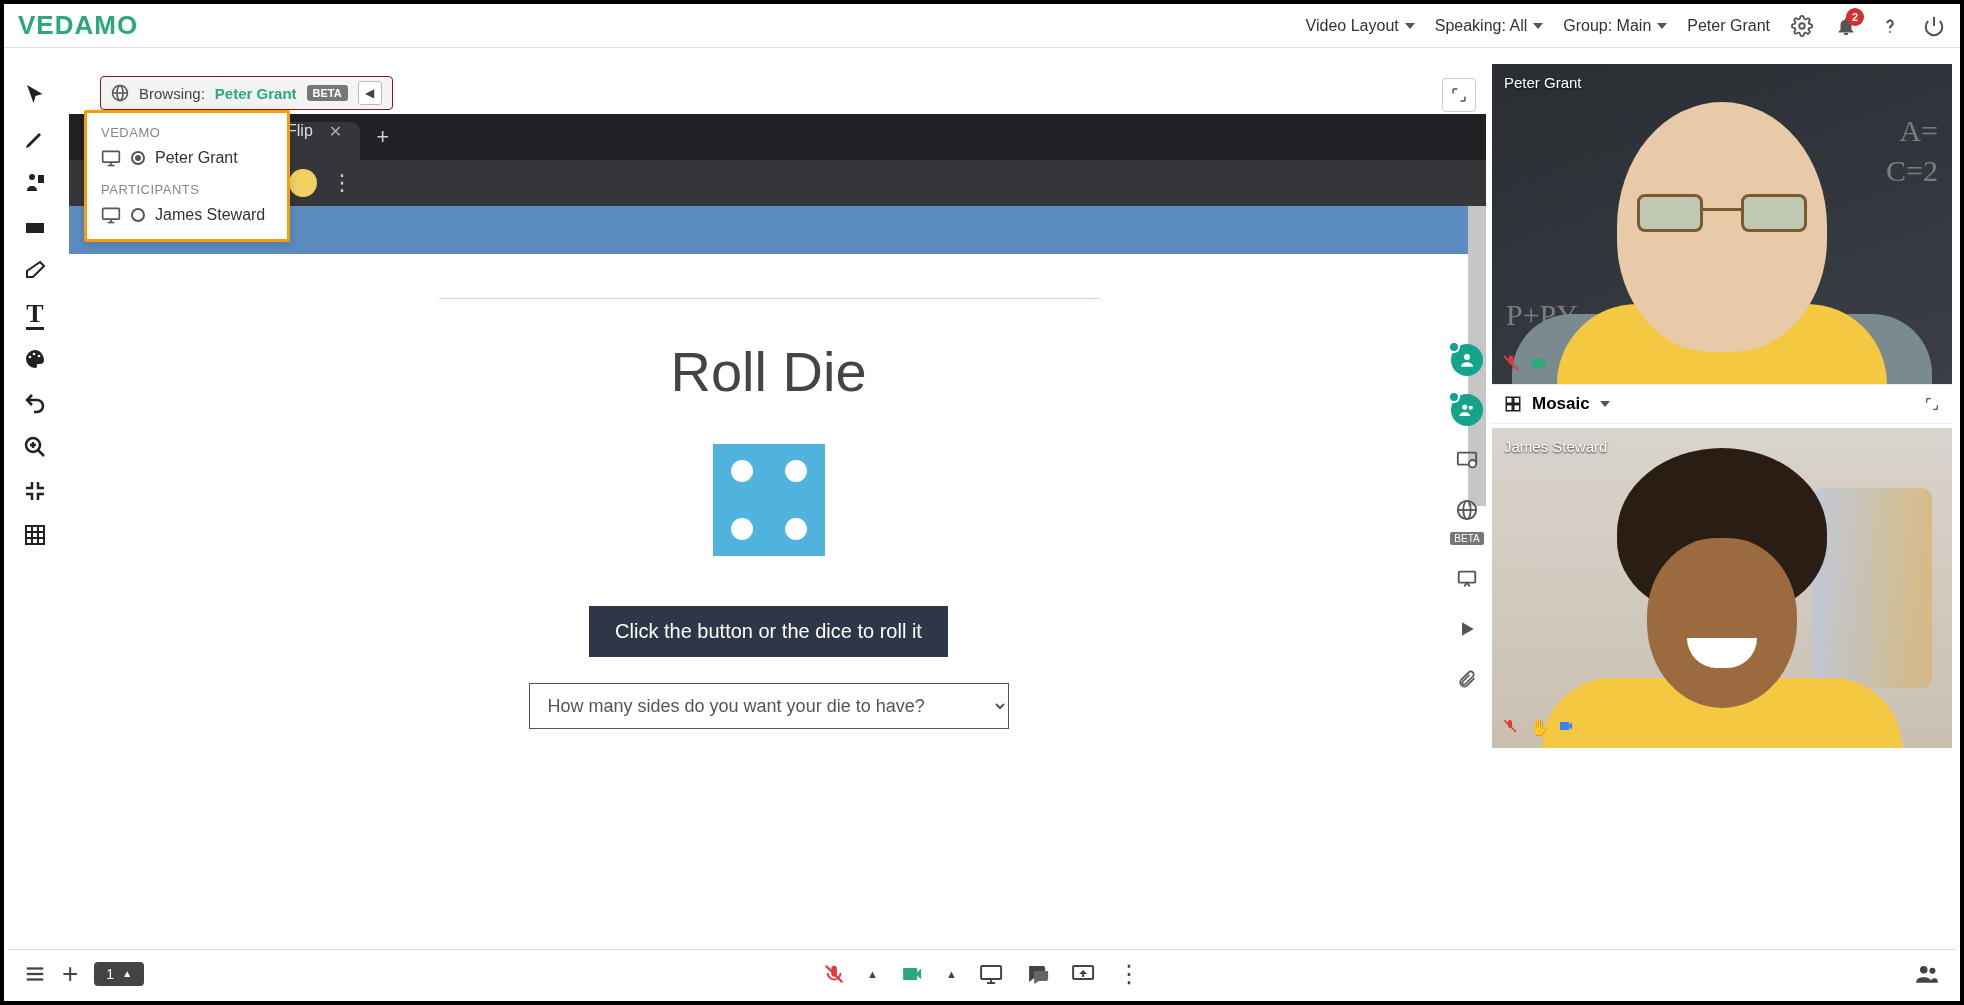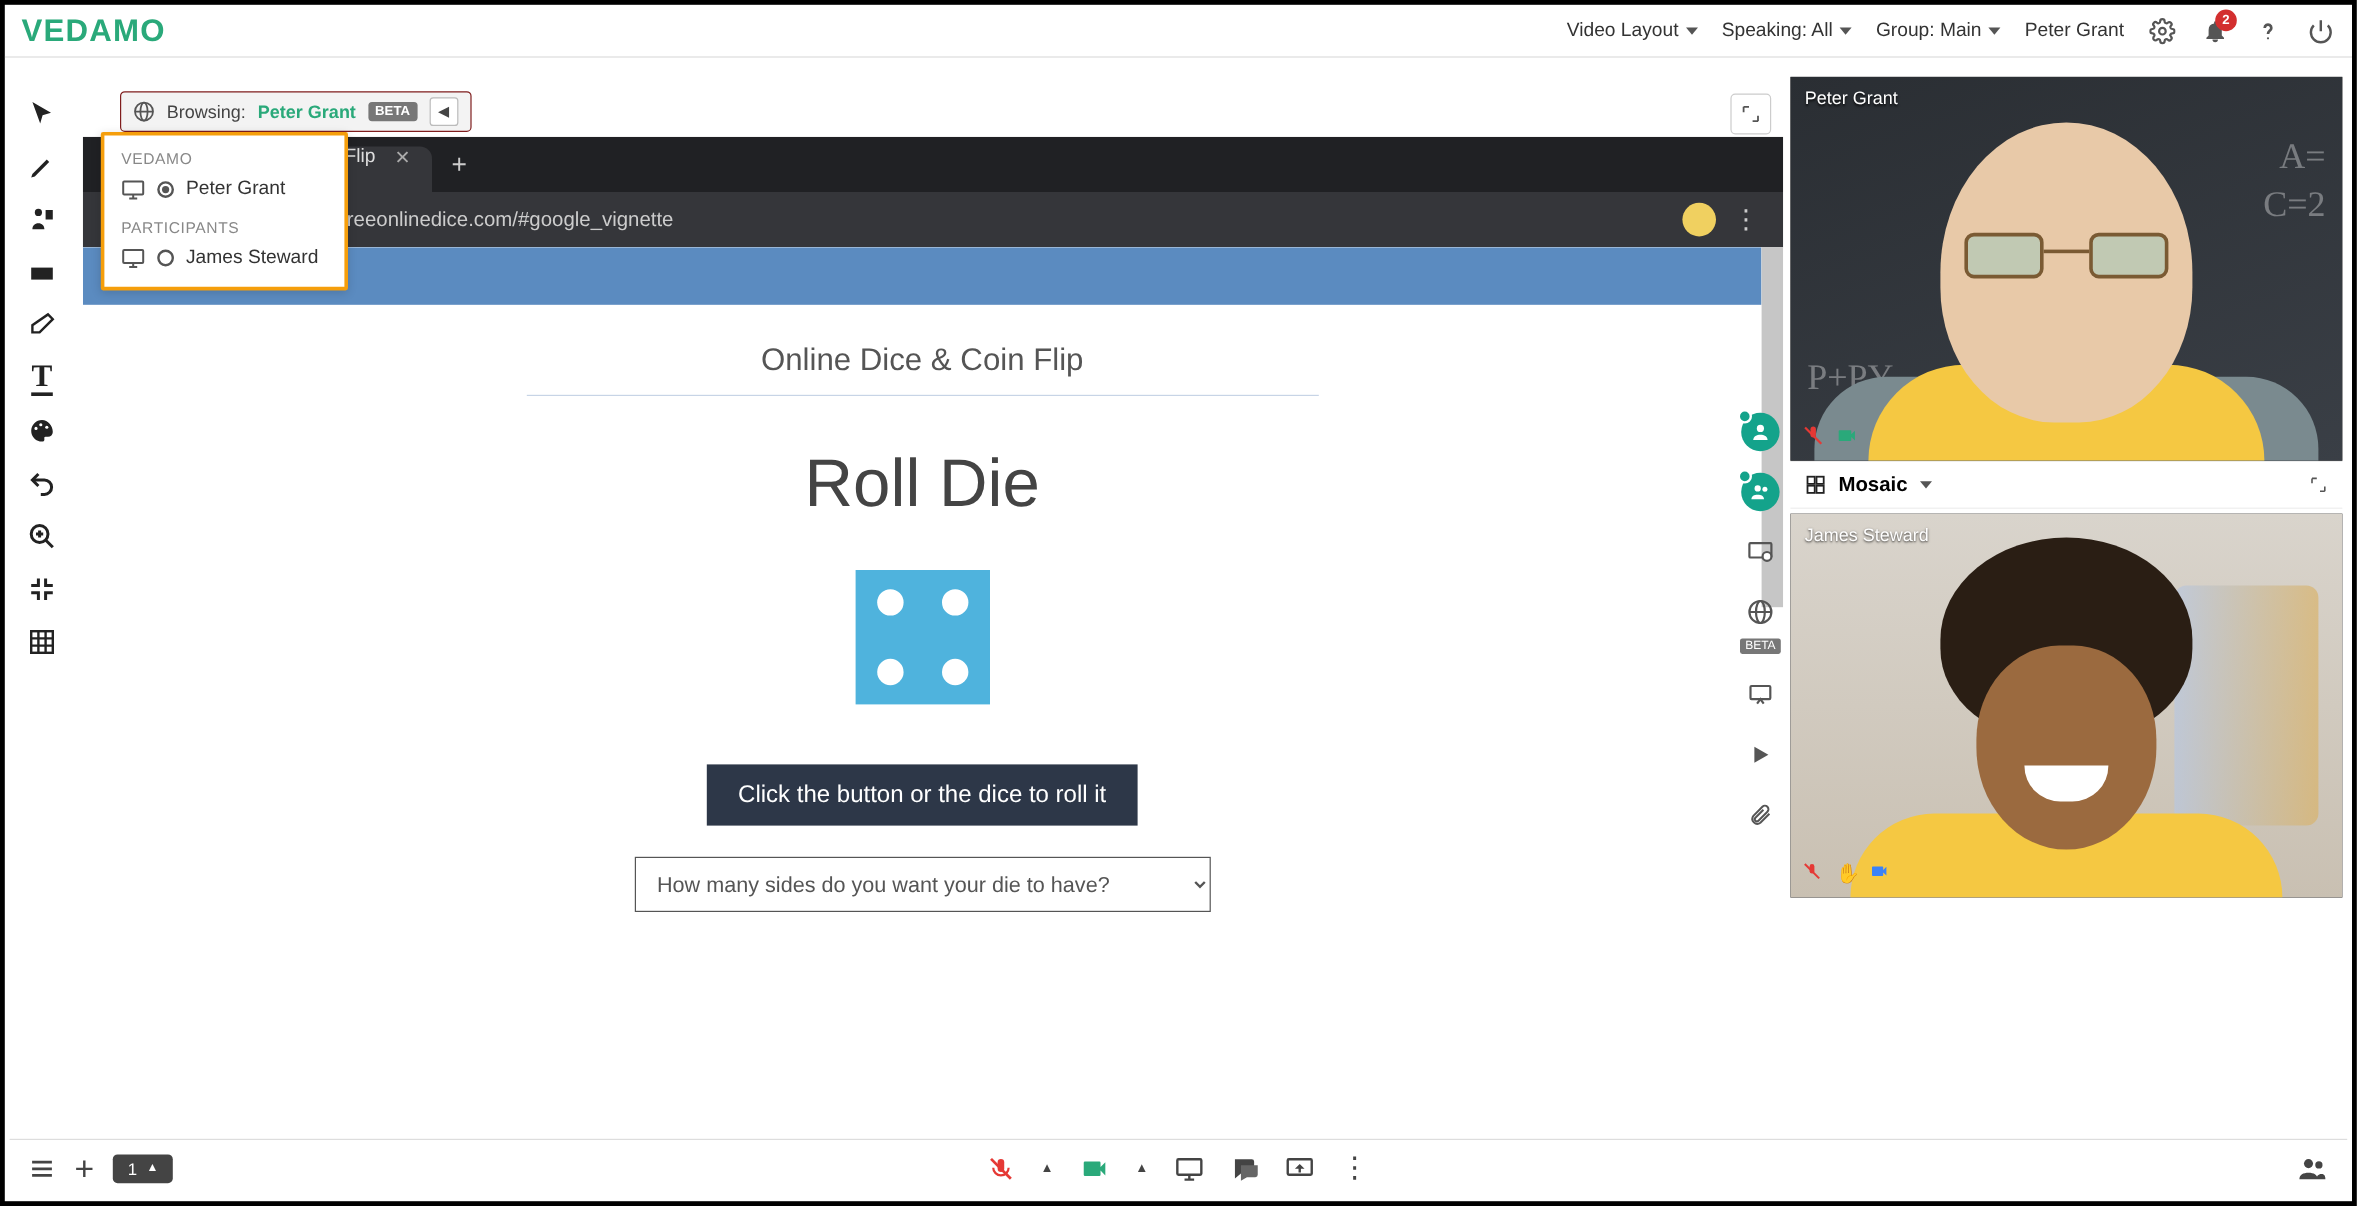--- a/index.html
+++ b/index.html
@@ -268,30 +268,28 @@
   </div>
   <div class="browser-window">
     <div class="tabstrip">
       <div class="tab">
         <span>Flip</span>
         <span class="close">✕</span>
       </div>
       <div class="newtab">+</div>
     </div>
     <div class="addrbar">
-      <span class="url">reeonlinedice.com/#google_vignette</span>
       <span class="avatar-circle"></span>
       <span class="kebab">⋮</span>
     </div>
     <div class="page-body">
       <div class="blue-banner">
           <span>neDice</span>
         </div>
       <div class="page-content">
-        <h2>Online Dice &amp; Coin Flip</h2>
         <div class="hr-line"></div>
         <div class="roll-h1">Roll Die</div>
         <div class="die">
           <div class="pip p1"></div>
           <div class="pip p2"></div>
           <div class="pip p3"></div>
           <div class="pip p4"></div>
         </div>
         <div class="roll-btn">Click the button or the dice to roll it</div><br>
         <select class="sides-select">

